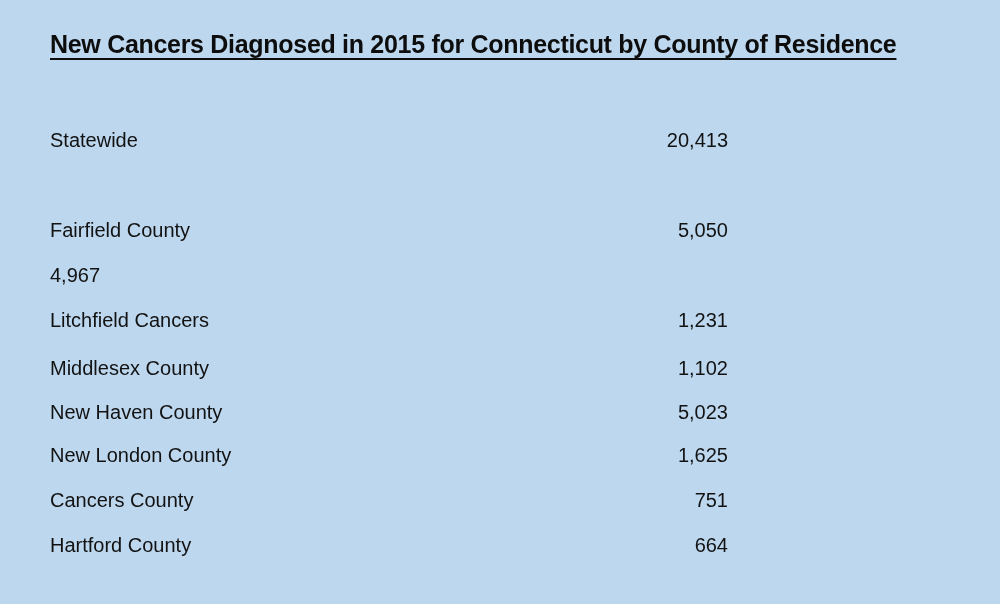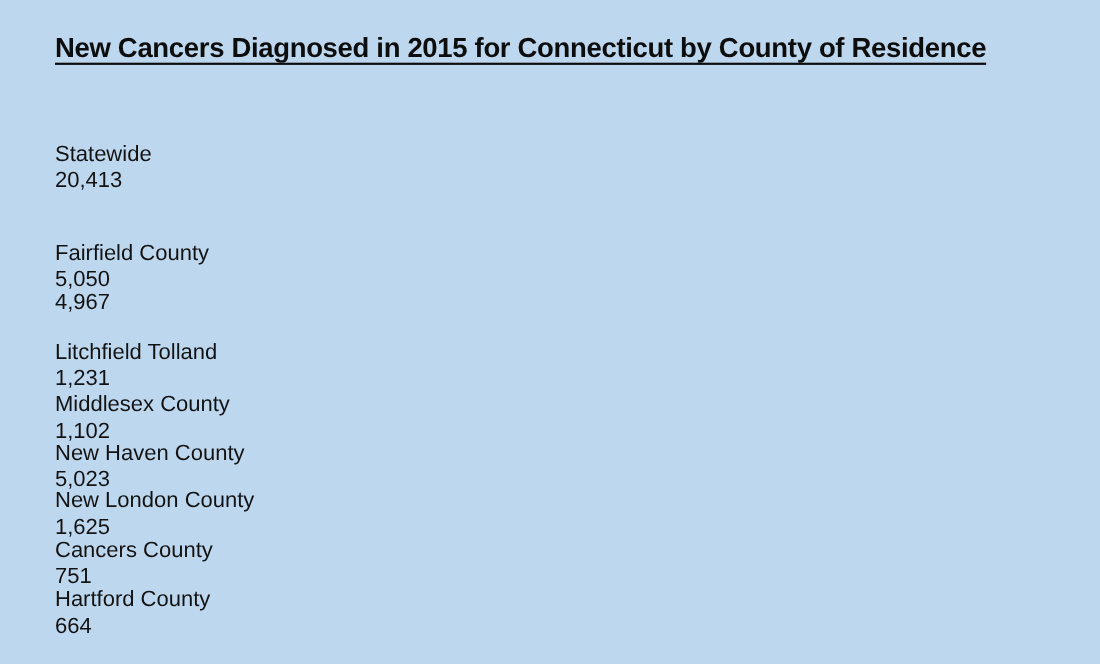--- a/index.html
+++ b/index.html
@@ -32,21 +32,20 @@
   .row {
     position: absolute;
     left: 50px;
     width: 678px;
     display: flex;
     justify-content: space-between;
     align-items: baseline;
     font-size: 20px;
     line-height: 24px;
     white-space: nowrap;
-    flex-direction: column;
   }
   .row .label { text-align: left; }
   .row .value {
     font-variant-numeric: tabular-nums;
   }
 </style>
 </head>
 <body>
 
 <div class="sheet">
@@ -61,21 +60,21 @@
   <div class="row" style="top:218px">
     <span class="label">Fairfield County</span>
     <span class="value">5,050</span>
   </div>
 
   <div class="row" style="top:263px">
     <span class="value">4,967</span>
   </div>
 
   <div class="row" style="top:308px">
-    <span class="label">Litchfield Tolland</span>
+    <span class="label">Litchfield Cancers</span>
     <span class="value">1,231</span>
   </div>
 
   <div class="row" style="top:356px">
     <span class="label">Middlesex County</span>
     <span class="value">1,102</span>
   </div>
 
   <div class="row" style="top:400px">
     <span class="label">New Haven County</span>

